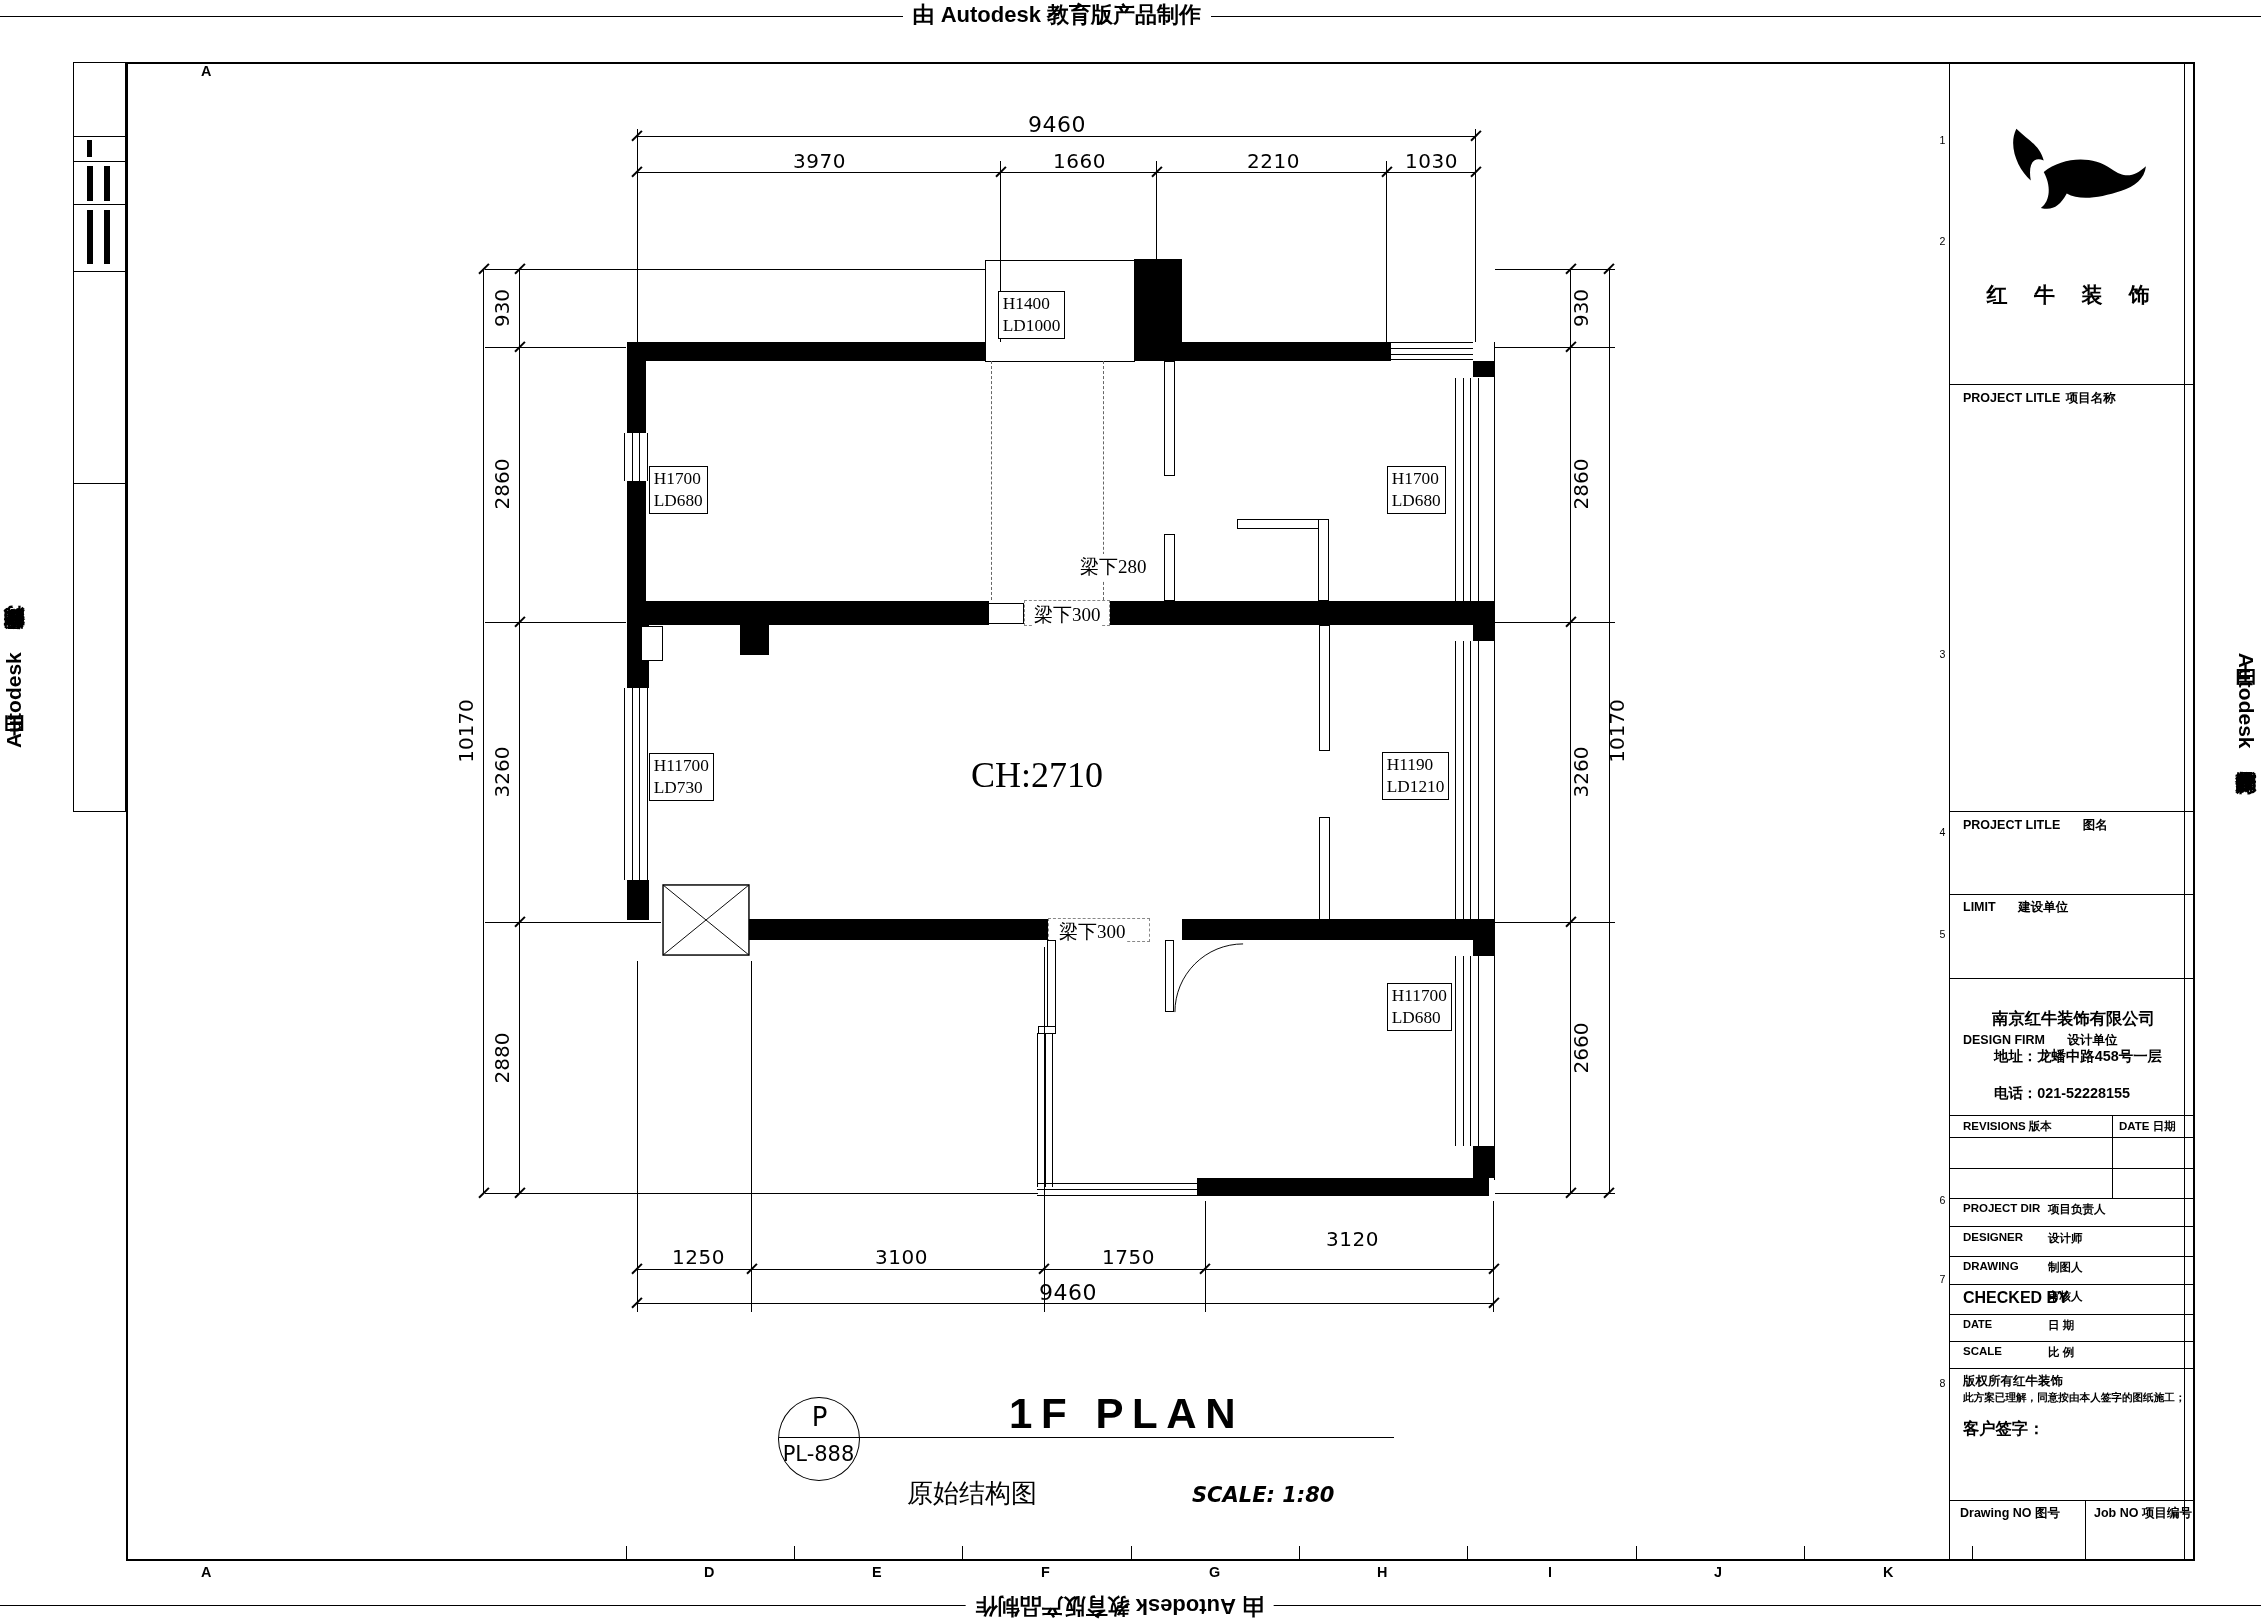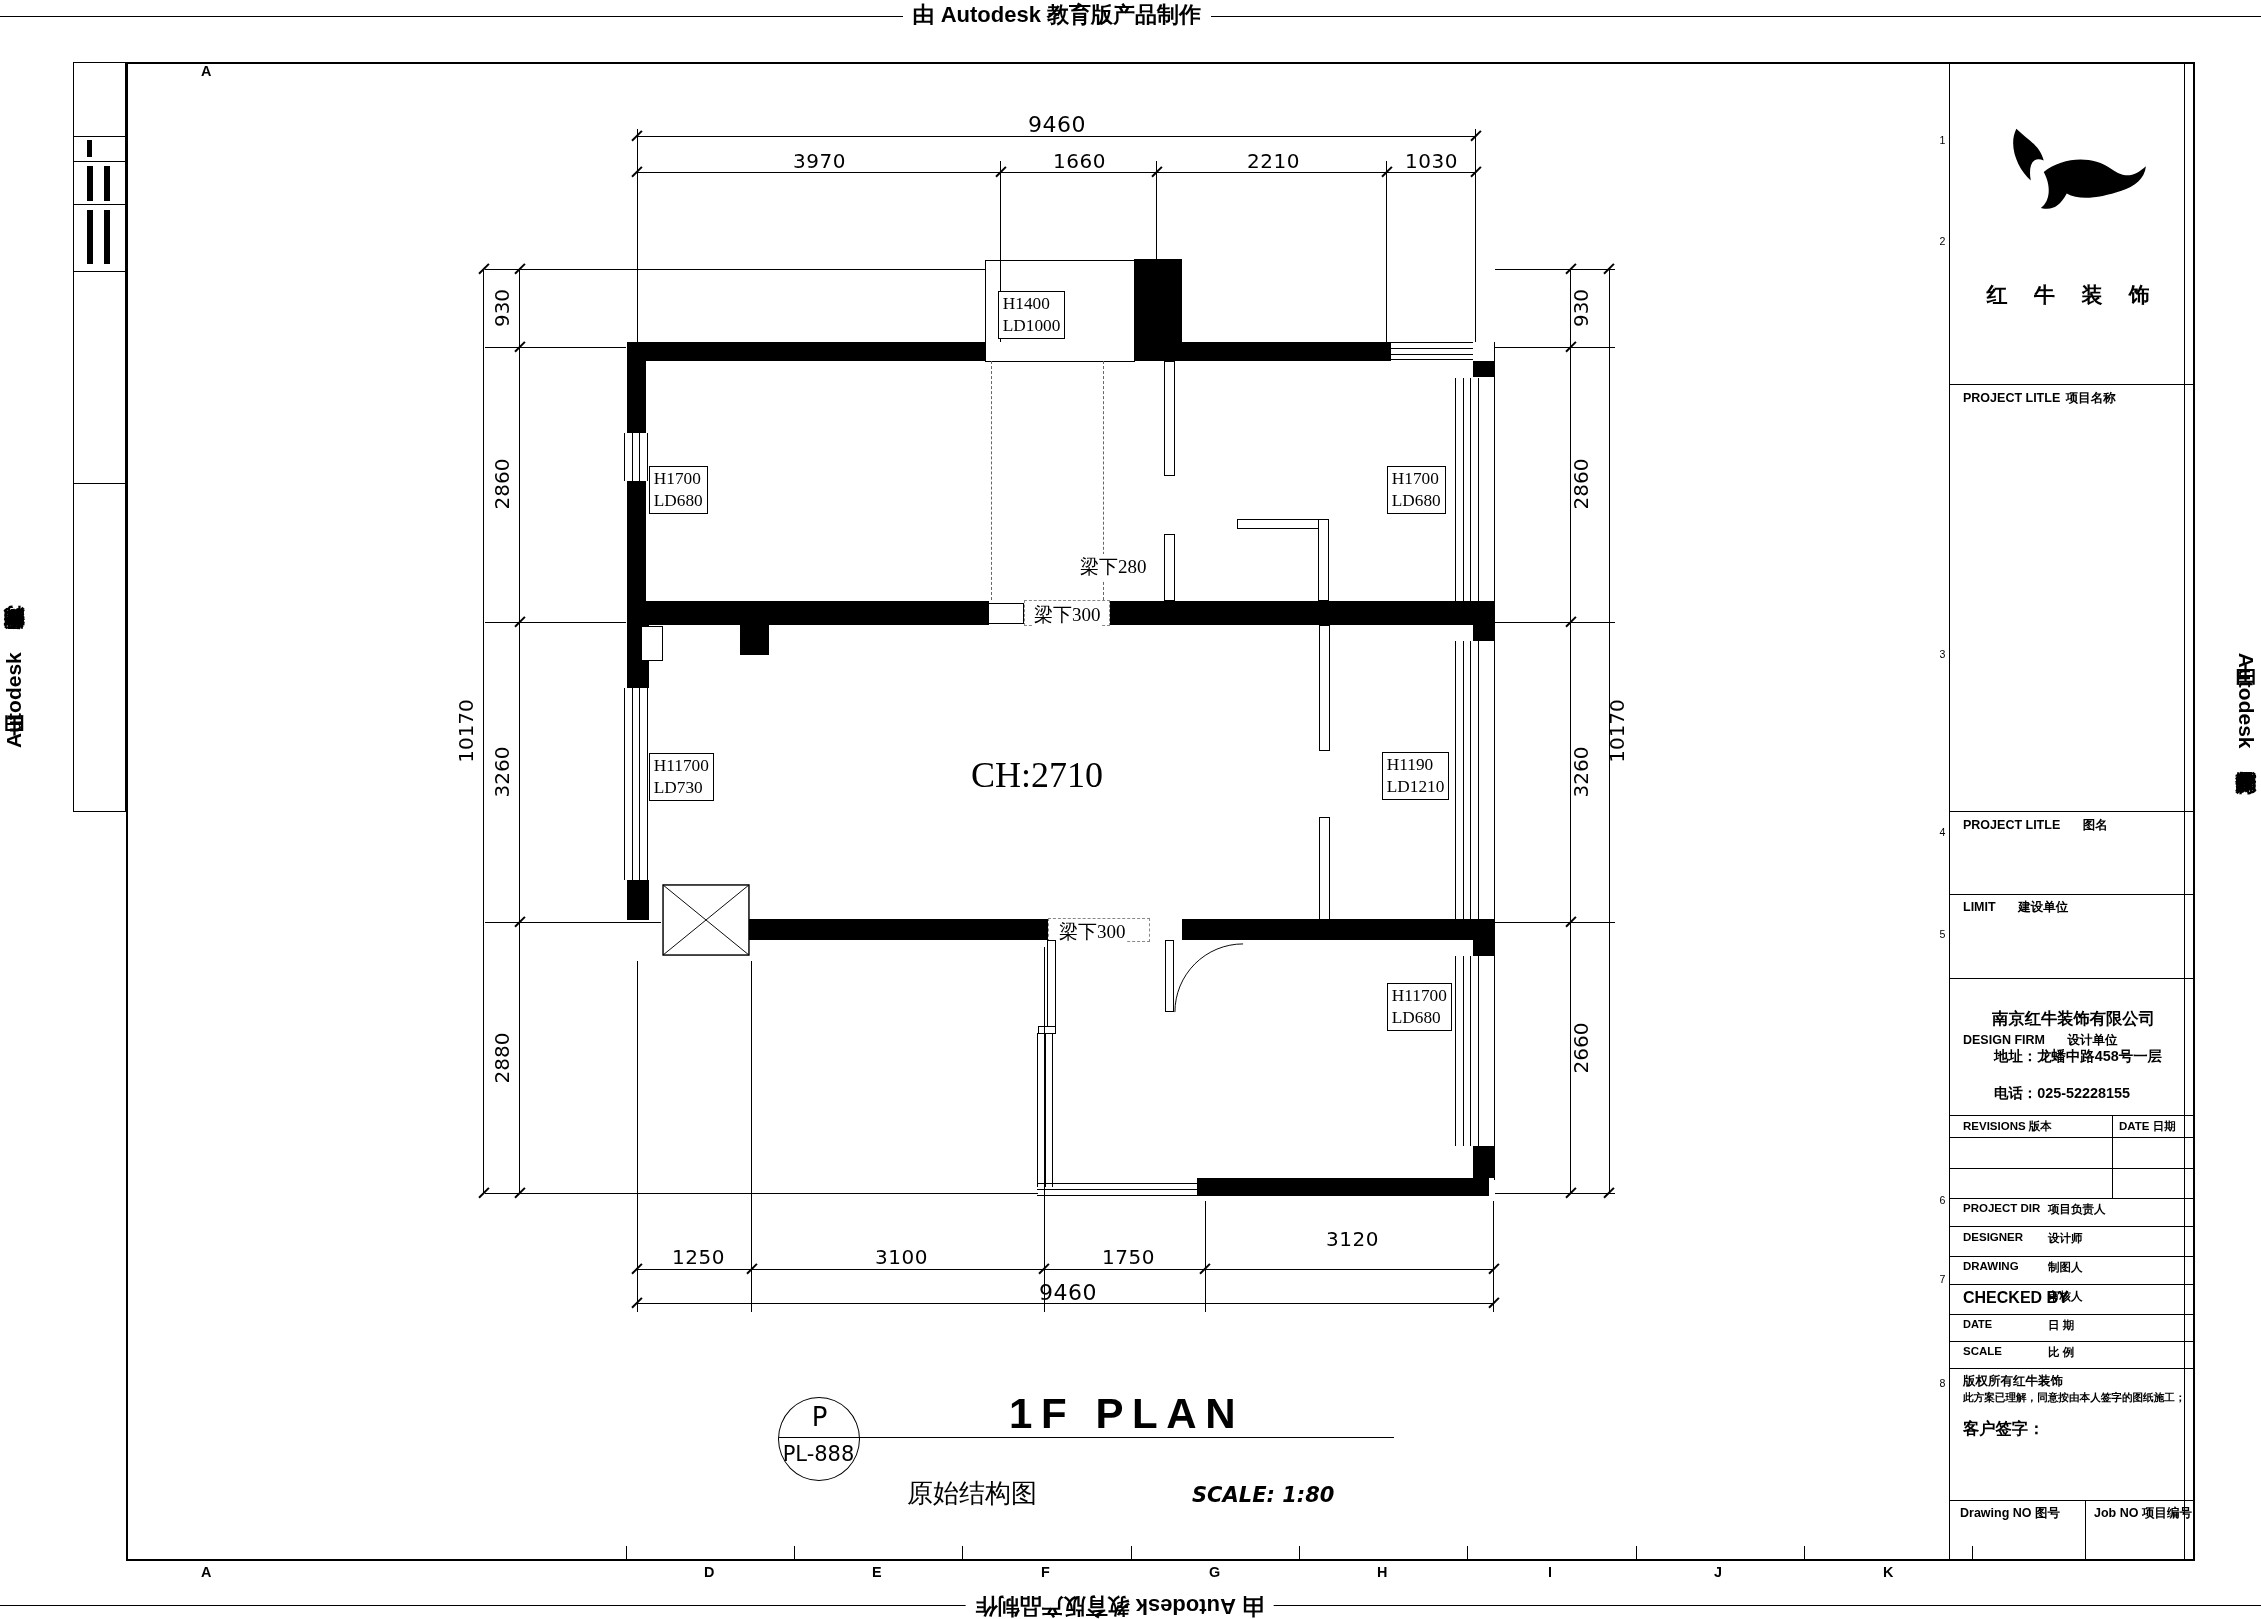--- a/index.html
+++ b/index.html
@@ -109,21 +109,21 @@
 <div class="tb" style="left:1963px;top:899px;font-size:12.5px">
   <span>LIMIT</span>
   <span style="margin-left:19px">建设单位</span>
 </div>
 <div class="tb" style="left:1963px;top:1032px;font-size:12.5px">
   <span>DESIGN FIRM</span>
   <span style="margin-left:19px">设计单位</span>
 </div>
 <div class="tb" style="left:1963px;top:1008px;width:221px;text-align:center;font-size:16.3px">南京红牛装饰有限公司</div>
 <div class="tb" style="left:1994px;top:1047px;font-size:14.4px">地址：龙蟠中路458号一层</div>
-<div class="tb" style="left:1994px;top:1084px;font-size:14.4px">电话：025-52228155</div>
+<div class="tb" style="left:1994px;top:1084px;font-size:14.4px">电话：021-52228155</div>
 <div class="tb" style="left:1963px;top:1119px;font-size:11.5px">REVISIONS 版本</div>
 <div class="tb" style="left:2119px;top:1119px;font-size:11.5px">DATE 日期</div>
 
 <div class="tb" style="left:1963px;top:1202px;font-size:11.5px">PROJECT DIR</div>
 <div class="tb" style="left:2048px;top:1202px;font-size:11.5px">项目负责人</div>
 <div class="tb" style="left:1963px;top:1231px;font-size:11.5px">DESIGNER</div>
 <div class="tb" style="left:2048px;top:1231px;font-size:11.5px">设计师</div>
 <div class="tb" style="left:1963px;top:1260px;font-size:11.5px">DRAWING</div>
 <div class="tb" style="left:2048px;top:1260px;font-size:11.5px">制图人</div>
 <div class="tb" style="left:1963px;top:1289px;font-size:16px">CHECKED BY</div>

